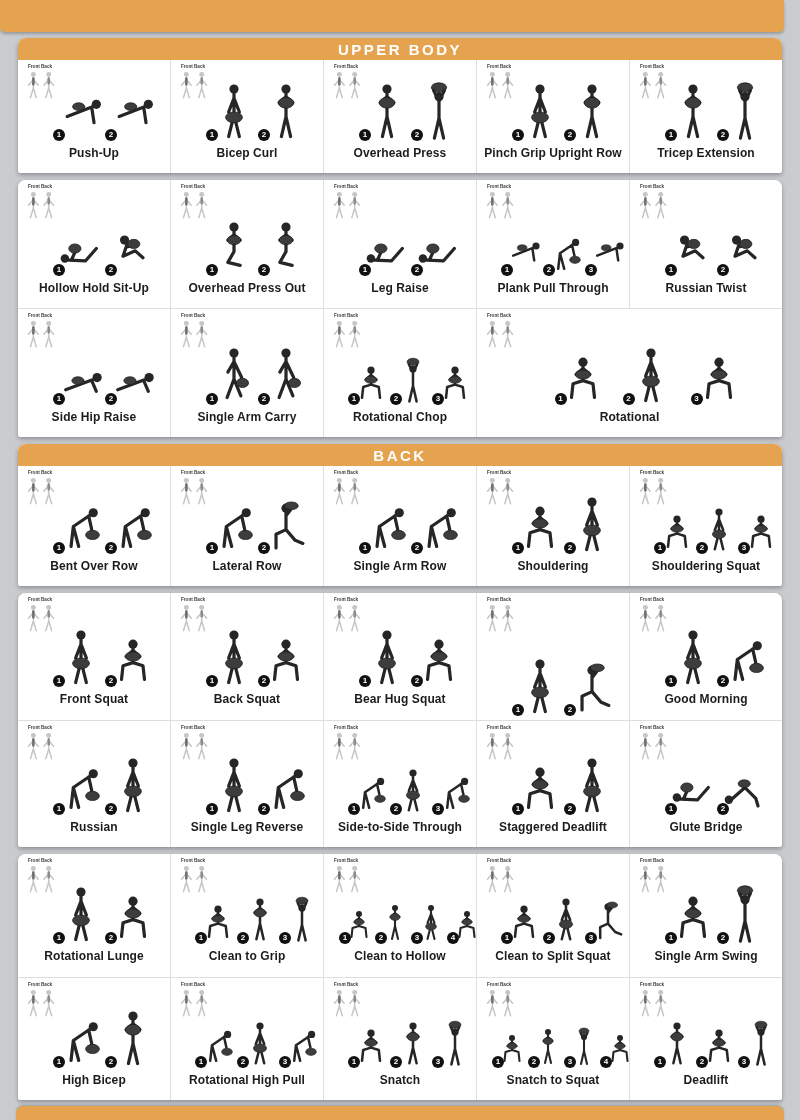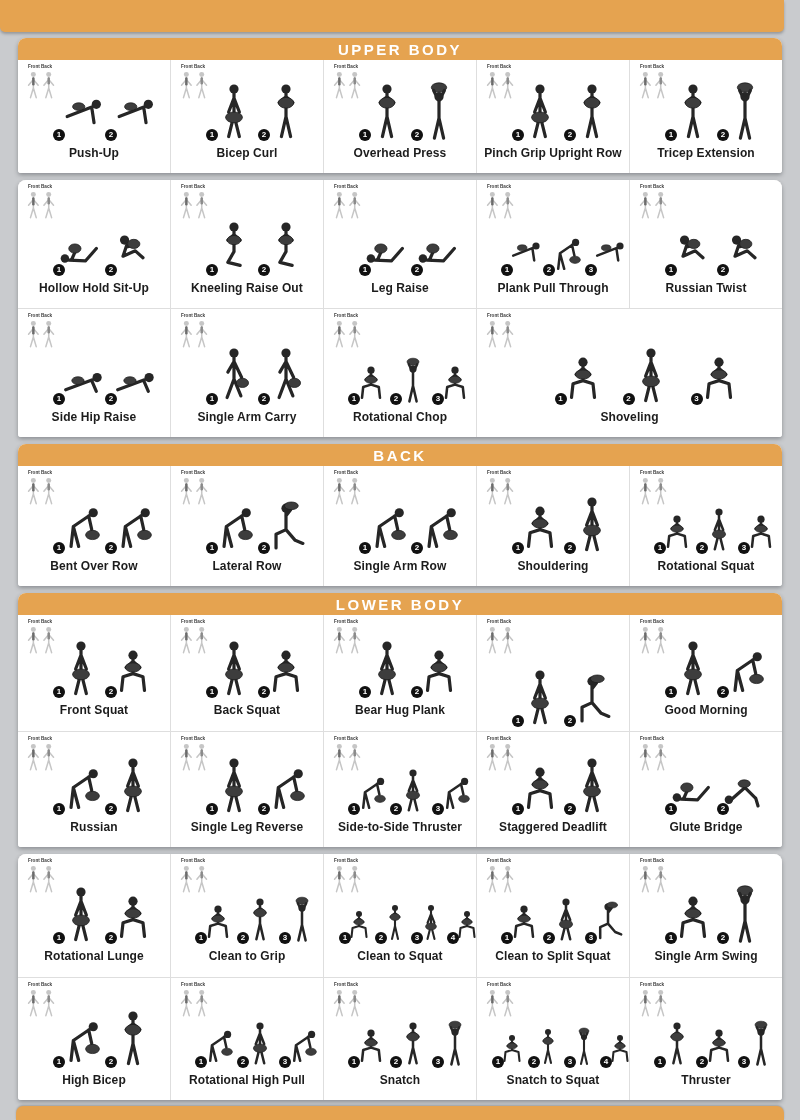--- a/index.html
+++ b/index.html
@@ -313,21 +313,21 @@
                 </svg>
                 <span class="badge">1</span>
               </div>
               <div class="fig">
                 <svg class="pose" viewBox="0 0 60 80">
                   <use href="#pose-kneel"></use>
                 </svg>
                 <span class="badge">2</span>
               </div>
             </div>
-    <div class="exercise-label">Kneeling Raise Out</div>
+    <div class="exercise-label">Overhead Press Out</div>
   </div>
           <div class="cell">
     <svg class="muscle" viewBox="0 0 36 50">
       <text x="4" y="5" font-size="4.6" font-weight="bold" fill="#3a3a3a">Front Back</text>
       <use href="#muscle-sym" y="2" width="36" height="48"></use>
     </svg>
     <div class="figures" data-n="2">
               <div class="fig">
                 <svg class="pose" viewBox="0 0 60 80">
                   <use href="#pose-lie"></use>
@@ -480,21 +480,21 @@
                 </svg>
                 <span class="badge">2</span>
               </div>
               <div class="fig">
                 <svg class="pose" viewBox="0 0 60 80">
                   <use href="#pose-squat"></use>
                 </svg>
                 <span class="badge">3</span>
               </div>
             </div>
-    <div class="exercise-label">Shoveling</div>
+    <div class="exercise-label">Rotational</div>
   </div>
         </div>
       </div>
   </div>
     <div class="section">
     <div class="section-header">
       <span class="section-title">BACK</span>
     </div>
     <div class="rows">
         <div class="row">
@@ -600,247 +600,21 @@
                 </svg>
                 <span class="badge">2</span>
               </div>
               <div class="fig">
                 <svg class="pose" viewBox="0 0 60 80">
                   <use href="#pose-squat"></use>
                 </svg>
                 <span class="badge">3</span>
               </div>
             </div>
-    <div class="exercise-label">Rotational Squat</div>
-  </div>
-        </div>
-      </div>
-  </div>
-    <div class="section">
-    <div class="section-header">
-      <span class="section-title">LOWER BODY</span>
-    </div>
-    <div class="rows">
-        <div class="row">
-          <div class="cell">
-    <svg class="muscle" viewBox="0 0 36 50">
-      <text x="4" y="5" font-size="4.6" font-weight="bold" fill="#3a3a3a">Front Back</text>
-      <use href="#muscle-sym" y="2" width="36" height="48"></use>
-    </svg>
-    <div class="figures" data-n="2">
-              <div class="fig">
-                <svg class="pose" viewBox="0 0 60 80">
-                  <use href="#pose-stand"></use>
-                </svg>
-                <span class="badge">1</span>
-              </div>
-              <div class="fig">
-                <svg class="pose" viewBox="0 0 60 80">
-                  <use href="#pose-squat"></use>
-                </svg>
-                <span class="badge">2</span>
-              </div>
-            </div>
-    <div class="exercise-label">Front Squat</div>
-  </div>
-          <div class="cell">
-    <svg class="muscle" viewBox="0 0 36 50">
-      <text x="4" y="5" font-size="4.6" font-weight="bold" fill="#3a3a3a">Front Back</text>
-      <use href="#muscle-sym" y="2" width="36" height="48"></use>
-    </svg>
-    <div class="figures" data-n="2">
-              <div class="fig">
-                <svg class="pose" viewBox="0 0 60 80">
-                  <use href="#pose-stand"></use>
-                </svg>
-                <span class="badge">1</span>
-              </div>
-              <div class="fig">
-                <svg class="pose" viewBox="0 0 60 80">
-                  <use href="#pose-squat"></use>
-                </svg>
-                <span class="badge">2</span>
-              </div>
-            </div>
-    <div class="exercise-label">Back Squat</div>
-  </div>
-          <div class="cell">
-    <svg class="muscle" viewBox="0 0 36 50">
-      <text x="4" y="5" font-size="4.6" font-weight="bold" fill="#3a3a3a">Front Back</text>
-      <use href="#muscle-sym" y="2" width="36" height="48"></use>
-    </svg>
-    <div class="figures" data-n="2">
-              <div class="fig">
-                <svg class="pose" viewBox="0 0 60 80">
-                  <use href="#pose-stand"></use>
-                </svg>
-                <span class="badge">1</span>
-              </div>
-              <div class="fig">
-                <svg class="pose" viewBox="0 0 60 80">
-                  <use href="#pose-squat"></use>
-                </svg>
-                <span class="badge">2</span>
-              </div>
-            </div>
-    <div class="exercise-label">Bear Hug Plank</div>
-  </div>
-          <div class="cell">
-    <svg class="muscle" viewBox="0 0 36 50">
-      <text x="4" y="5" font-size="4.6" font-weight="bold" fill="#3a3a3a">Front Back</text>
-      <use href="#muscle-sym" y="2" width="36" height="48"></use>
-    </svg>
-    <div class="figures" data-n="2">
-              <div class="fig">
-                <svg class="pose" viewBox="0 0 60 80">
-                  <use href="#pose-stand"></use>
-                </svg>
-                <span class="badge">1</span>
-              </div>
-              <div class="fig">
-                <svg class="pose" viewBox="0 0 60 80">
-                  <use href="#pose-lunge"></use>
-                </svg>
-                <span class="badge">2</span>
-              </div>
-            </div>
-  </div>
-          <div class="cell">
-    <svg class="muscle" viewBox="0 0 36 50">
-      <text x="4" y="5" font-size="4.6" font-weight="bold" fill="#3a3a3a">Front Back</text>
-      <use href="#muscle-sym" y="2" width="36" height="48"></use>
-    </svg>
-    <div class="figures" data-n="2">
-              <div class="fig">
-                <svg class="pose" viewBox="0 0 60 80">
-                  <use href="#pose-stand"></use>
-                </svg>
-                <span class="badge">1</span>
-              </div>
-              <div class="fig">
-                <svg class="pose" viewBox="0 0 60 80">
-                  <use href="#pose-bent"></use>
-                </svg>
-                <span class="badge">2</span>
-              </div>
-            </div>
-    <div class="exercise-label">Good Morning</div>
-  </div>
-        </div>
-        <div class="row">
-          <div class="cell">
-    <svg class="muscle" viewBox="0 0 36 50">
-      <text x="4" y="5" font-size="4.6" font-weight="bold" fill="#3a3a3a">Front Back</text>
-      <use href="#muscle-sym" y="2" width="36" height="48"></use>
-    </svg>
-    <div class="figures" data-n="2">
-              <div class="fig">
-                <svg class="pose" viewBox="0 0 60 80">
-                  <use href="#pose-bent"></use>
-                </svg>
-                <span class="badge">1</span>
-              </div>
-              <div class="fig">
-                <svg class="pose" viewBox="0 0 60 80">
-                  <use href="#pose-stand"></use>
-                </svg>
-                <span class="badge">2</span>
-              </div>
-            </div>
-    <div class="exercise-label">Russian</div>
-  </div>
-          <div class="cell">
-    <svg class="muscle" viewBox="0 0 36 50">
-      <text x="4" y="5" font-size="4.6" font-weight="bold" fill="#3a3a3a">Front Back</text>
-      <use href="#muscle-sym" y="2" width="36" height="48"></use>
-    </svg>
-    <div class="figures" data-n="2">
-              <div class="fig">
-                <svg class="pose" viewBox="0 0 60 80">
-                  <use href="#pose-stand"></use>
-                </svg>
-                <span class="badge">1</span>
-              </div>
-              <div class="fig">
-                <svg class="pose" viewBox="0 0 60 80">
-                  <use href="#pose-bent"></use>
-                </svg>
-                <span class="badge">2</span>
-              </div>
-            </div>
-    <div class="exercise-label">Single Leg Reverse</div>
-  </div>
-          <div class="cell">
-    <svg class="muscle" viewBox="0 0 36 50">
-      <text x="4" y="5" font-size="4.6" font-weight="bold" fill="#3a3a3a">Front Back</text>
-      <use href="#muscle-sym" y="2" width="36" height="48"></use>
-    </svg>
-    <div class="figures" data-n="3">
-              <div class="fig">
-                <svg class="pose" viewBox="0 0 60 80">
-                  <use href="#pose-bent"></use>
-                </svg>
-                <span class="badge">1</span>
-              </div>
-              <div class="fig">
-                <svg class="pose" viewBox="0 0 60 80">
-                  <use href="#pose-stand"></use>
-                </svg>
-                <span class="badge">2</span>
-              </div>
-              <div class="fig">
-                <svg class="pose" viewBox="0 0 60 80">
-                  <use href="#pose-bent"></use>
-                </svg>
-                <span class="badge">3</span>
-              </div>
-            </div>
-    <div class="exercise-label">Side-to-Side Thruster</div>
-  </div>
-          <div class="cell">
-    <svg class="muscle" viewBox="0 0 36 50">
-      <text x="4" y="5" font-size="4.6" font-weight="bold" fill="#3a3a3a">Front Back</text>
-      <use href="#muscle-sym" y="2" width="36" height="48"></use>
-    </svg>
-    <div class="figures" data-n="2">
-              <div class="fig">
-                <svg class="pose" viewBox="0 0 60 80">
-                  <use href="#pose-squat"></use>
-                </svg>
-                <span class="badge">1</span>
-              </div>
-              <div class="fig">
-                <svg class="pose" viewBox="0 0 60 80">
-                  <use href="#pose-stand"></use>
-                </svg>
-                <span class="badge">2</span>
-              </div>
-            </div>
-    <div class="exercise-label">Staggered Deadlift</div>
-  </div>
-          <div class="cell">
-    <svg class="muscle" viewBox="0 0 36 50">
-      <text x="4" y="5" font-size="4.6" font-weight="bold" fill="#3a3a3a">Front Back</text>
-      <use href="#muscle-sym" y="2" width="36" height="48"></use>
-    </svg>
-    <div class="figures" data-n="2">
-              <div class="fig">
-                <svg class="pose" viewBox="0 0 60 80">
-                  <use href="#pose-lie"></use>
-                </svg>
-                <span class="badge">1</span>
-              </div>
-              <div class="fig">
-                <svg class="pose" viewBox="0 0 60 80">
-                  <use href="#pose-bridge"></use>
-                </svg>
-                <span class="badge">2</span>
-              </div>
-            </div>
-    <div class="exercise-label">Glute Bridge</div>
+    <div class="exercise-label">Shouldering Squat</div>
   </div>
         </div>
       </div>
   </div>
     <div class="section">
     <div class="rows">
         <div class="row">
           <div class="cell">
     <svg class="muscle" viewBox="0 0 36 50">
       <text x="4" y="5" font-size="4.6" font-weight="bold" fill="#3a3a3a">Front Back</text>
@@ -853,150 +627,373 @@
                 </svg>
                 <span class="badge">1</span>
               </div>
               <div class="fig">
                 <svg class="pose" viewBox="0 0 60 80">
                   <use href="#pose-squat"></use>
                 </svg>
                 <span class="badge">2</span>
               </div>
             </div>
-    <div class="exercise-label">Rotational Lunge</div>
-  </div>
-          <div class="cell">
-    <svg class="muscle" viewBox="0 0 36 50">
-      <text x="4" y="5" font-size="4.6" font-weight="bold" fill="#3a3a3a">Front Back</text>
-      <use href="#muscle-sym" y="2" width="36" height="48"></use>
-    </svg>
-    <div class="figures" data-n="3">
-              <div class="fig">
-                <svg class="pose" viewBox="0 0 60 80">
-                  <use href="#pose-squat"></use>
-                </svg>
-                <span class="badge">1</span>
-              </div>
-              <div class="fig">
-                <svg class="pose" viewBox="0 0 60 80">
-                  <use href="#pose-curl"></use>
-                </svg>
-                <span class="badge">2</span>
-              </div>
-              <div class="fig">
-                <svg class="pose" viewBox="0 0 60 80">
-                  <use href="#pose-overhead"></use>
-                </svg>
-                <span class="badge">3</span>
-              </div>
-            </div>
-    <div class="exercise-label">Clean to Grip</div>
-  </div>
-          <div class="cell">
-    <svg class="muscle" viewBox="0 0 36 50">
-      <text x="4" y="5" font-size="4.6" font-weight="bold" fill="#3a3a3a">Front Back</text>
-      <use href="#muscle-sym" y="2" width="36" height="48"></use>
-    </svg>
-    <div class="figures" data-n="4">
-              <div class="fig">
-                <svg class="pose" viewBox="0 0 60 80">
-                  <use href="#pose-squat"></use>
-                </svg>
-                <span class="badge">1</span>
-              </div>
-              <div class="fig">
-                <svg class="pose" viewBox="0 0 60 80">
-                  <use href="#pose-curl"></use>
-                </svg>
-                <span class="badge">2</span>
-              </div>
-              <div class="fig">
-                <svg class="pose" viewBox="0 0 60 80">
-                  <use href="#pose-stand"></use>
-                </svg>
-                <span class="badge">3</span>
-              </div>
-              <div class="fig">
-                <svg class="pose" viewBox="0 0 60 80">
-                  <use href="#pose-squat"></use>
-                </svg>
-                <span class="badge">4</span>
-              </div>
-            </div>
-    <div class="exercise-label">Clean to Squat</div>
-  </div>
-          <div class="cell">
-    <svg class="muscle" viewBox="0 0 36 50">
-      <text x="4" y="5" font-size="4.6" font-weight="bold" fill="#3a3a3a">Front Back</text>
-      <use href="#muscle-sym" y="2" width="36" height="48"></use>
-    </svg>
-    <div class="figures" data-n="3">
-              <div class="fig">
-                <svg class="pose" viewBox="0 0 60 80">
-                  <use href="#pose-squat"></use>
-                </svg>
-                <span class="badge">1</span>
-              </div>
-              <div class="fig">
-                <svg class="pose" viewBox="0 0 60 80">
-                  <use href="#pose-stand"></use>
-                </svg>
-                <span class="badge">2</span>
+    <div class="exercise-label">Front Squat</div>
+  </div>
+          <div class="cell">
+    <svg class="muscle" viewBox="0 0 36 50">
+      <text x="4" y="5" font-size="4.6" font-weight="bold" fill="#3a3a3a">Front Back</text>
+      <use href="#muscle-sym" y="2" width="36" height="48"></use>
+    </svg>
+    <div class="figures" data-n="2">
+              <div class="fig">
+                <svg class="pose" viewBox="0 0 60 80">
+                  <use href="#pose-stand"></use>
+                </svg>
+                <span class="badge">1</span>
+              </div>
+              <div class="fig">
+                <svg class="pose" viewBox="0 0 60 80">
+                  <use href="#pose-squat"></use>
+                </svg>
+                <span class="badge">2</span>
+              </div>
+            </div>
+    <div class="exercise-label">Back Squat</div>
+  </div>
+          <div class="cell">
+    <svg class="muscle" viewBox="0 0 36 50">
+      <text x="4" y="5" font-size="4.6" font-weight="bold" fill="#3a3a3a">Front Back</text>
+      <use href="#muscle-sym" y="2" width="36" height="48"></use>
+    </svg>
+    <div class="figures" data-n="2">
+              <div class="fig">
+                <svg class="pose" viewBox="0 0 60 80">
+                  <use href="#pose-stand"></use>
+                </svg>
+                <span class="badge">1</span>
+              </div>
+              <div class="fig">
+                <svg class="pose" viewBox="0 0 60 80">
+                  <use href="#pose-squat"></use>
+                </svg>
+                <span class="badge">2</span>
+              </div>
+            </div>
+    <div class="exercise-label">Bear Hug Squat</div>
+  </div>
+          <div class="cell">
+    <svg class="muscle" viewBox="0 0 36 50">
+      <text x="4" y="5" font-size="4.6" font-weight="bold" fill="#3a3a3a">Front Back</text>
+      <use href="#muscle-sym" y="2" width="36" height="48"></use>
+    </svg>
+    <div class="figures" data-n="2">
+              <div class="fig">
+                <svg class="pose" viewBox="0 0 60 80">
+                  <use href="#pose-stand"></use>
+                </svg>
+                <span class="badge">1</span>
               </div>
               <div class="fig">
                 <svg class="pose" viewBox="0 0 60 80">
                   <use href="#pose-lunge"></use>
                 </svg>
-                <span class="badge">3</span>
-              </div>
-            </div>
-    <div class="exercise-label">Clean to Split Squat</div>
-  </div>
-          <div class="cell">
-    <svg class="muscle" viewBox="0 0 36 50">
-      <text x="4" y="5" font-size="4.6" font-weight="bold" fill="#3a3a3a">Front Back</text>
-      <use href="#muscle-sym" y="2" width="36" height="48"></use>
-    </svg>
-    <div class="figures" data-n="2">
-              <div class="fig">
-                <svg class="pose" viewBox="0 0 60 80">
-                  <use href="#pose-squat"></use>
-                </svg>
-                <span class="badge">1</span>
-              </div>
-              <div class="fig">
-                <svg class="pose" viewBox="0 0 60 80">
-                  <use href="#pose-overhead"></use>
-                </svg>
-                <span class="badge">2</span>
-              </div>
-            </div>
-    <div class="exercise-label">Single Arm Swing</div>
+                <span class="badge">2</span>
+              </div>
+            </div>
+  </div>
+          <div class="cell">
+    <svg class="muscle" viewBox="0 0 36 50">
+      <text x="4" y="5" font-size="4.6" font-weight="bold" fill="#3a3a3a">Front Back</text>
+      <use href="#muscle-sym" y="2" width="36" height="48"></use>
+    </svg>
+    <div class="figures" data-n="2">
+              <div class="fig">
+                <svg class="pose" viewBox="0 0 60 80">
+                  <use href="#pose-stand"></use>
+                </svg>
+                <span class="badge">1</span>
+              </div>
+              <div class="fig">
+                <svg class="pose" viewBox="0 0 60 80">
+                  <use href="#pose-bent"></use>
+                </svg>
+                <span class="badge">2</span>
+              </div>
+            </div>
+    <div class="exercise-label">Good Morning</div>
   </div>
         </div>
         <div class="row">
           <div class="cell">
     <svg class="muscle" viewBox="0 0 36 50">
       <text x="4" y="5" font-size="4.6" font-weight="bold" fill="#3a3a3a">Front Back</text>
       <use href="#muscle-sym" y="2" width="36" height="48"></use>
     </svg>
     <div class="figures" data-n="2">
               <div class="fig">
                 <svg class="pose" viewBox="0 0 60 80">
                   <use href="#pose-bent"></use>
                 </svg>
                 <span class="badge">1</span>
               </div>
               <div class="fig">
                 <svg class="pose" viewBox="0 0 60 80">
+                  <use href="#pose-stand"></use>
+                </svg>
+                <span class="badge">2</span>
+              </div>
+            </div>
+    <div class="exercise-label">Russian</div>
+  </div>
+          <div class="cell">
+    <svg class="muscle" viewBox="0 0 36 50">
+      <text x="4" y="5" font-size="4.6" font-weight="bold" fill="#3a3a3a">Front Back</text>
+      <use href="#muscle-sym" y="2" width="36" height="48"></use>
+    </svg>
+    <div class="figures" data-n="2">
+              <div class="fig">
+                <svg class="pose" viewBox="0 0 60 80">
+                  <use href="#pose-stand"></use>
+                </svg>
+                <span class="badge">1</span>
+              </div>
+              <div class="fig">
+                <svg class="pose" viewBox="0 0 60 80">
+                  <use href="#pose-bent"></use>
+                </svg>
+                <span class="badge">2</span>
+              </div>
+            </div>
+    <div class="exercise-label">Single Leg Reverse</div>
+  </div>
+          <div class="cell">
+    <svg class="muscle" viewBox="0 0 36 50">
+      <text x="4" y="5" font-size="4.6" font-weight="bold" fill="#3a3a3a">Front Back</text>
+      <use href="#muscle-sym" y="2" width="36" height="48"></use>
+    </svg>
+    <div class="figures" data-n="3">
+              <div class="fig">
+                <svg class="pose" viewBox="0 0 60 80">
+                  <use href="#pose-bent"></use>
+                </svg>
+                <span class="badge">1</span>
+              </div>
+              <div class="fig">
+                <svg class="pose" viewBox="0 0 60 80">
+                  <use href="#pose-stand"></use>
+                </svg>
+                <span class="badge">2</span>
+              </div>
+              <div class="fig">
+                <svg class="pose" viewBox="0 0 60 80">
+                  <use href="#pose-bent"></use>
+                </svg>
+                <span class="badge">3</span>
+              </div>
+            </div>
+    <div class="exercise-label">Side-to-Side Through</div>
+  </div>
+          <div class="cell">
+    <svg class="muscle" viewBox="0 0 36 50">
+      <text x="4" y="5" font-size="4.6" font-weight="bold" fill="#3a3a3a">Front Back</text>
+      <use href="#muscle-sym" y="2" width="36" height="48"></use>
+    </svg>
+    <div class="figures" data-n="2">
+              <div class="fig">
+                <svg class="pose" viewBox="0 0 60 80">
+                  <use href="#pose-squat"></use>
+                </svg>
+                <span class="badge">1</span>
+              </div>
+              <div class="fig">
+                <svg class="pose" viewBox="0 0 60 80">
+                  <use href="#pose-stand"></use>
+                </svg>
+                <span class="badge">2</span>
+              </div>
+            </div>
+    <div class="exercise-label">Staggered Deadlift</div>
+  </div>
+          <div class="cell">
+    <svg class="muscle" viewBox="0 0 36 50">
+      <text x="4" y="5" font-size="4.6" font-weight="bold" fill="#3a3a3a">Front Back</text>
+      <use href="#muscle-sym" y="2" width="36" height="48"></use>
+    </svg>
+    <div class="figures" data-n="2">
+              <div class="fig">
+                <svg class="pose" viewBox="0 0 60 80">
+                  <use href="#pose-lie"></use>
+                </svg>
+                <span class="badge">1</span>
+              </div>
+              <div class="fig">
+                <svg class="pose" viewBox="0 0 60 80">
+                  <use href="#pose-bridge"></use>
+                </svg>
+                <span class="badge">2</span>
+              </div>
+            </div>
+    <div class="exercise-label">Glute Bridge</div>
+  </div>
+        </div>
+      </div>
+  </div>
+    <div class="section">
+    <div class="rows">
+        <div class="row">
+          <div class="cell">
+    <svg class="muscle" viewBox="0 0 36 50">
+      <text x="4" y="5" font-size="4.6" font-weight="bold" fill="#3a3a3a">Front Back</text>
+      <use href="#muscle-sym" y="2" width="36" height="48"></use>
+    </svg>
+    <div class="figures" data-n="2">
+              <div class="fig">
+                <svg class="pose" viewBox="0 0 60 80">
+                  <use href="#pose-stand"></use>
+                </svg>
+                <span class="badge">1</span>
+              </div>
+              <div class="fig">
+                <svg class="pose" viewBox="0 0 60 80">
+                  <use href="#pose-squat"></use>
+                </svg>
+                <span class="badge">2</span>
+              </div>
+            </div>
+    <div class="exercise-label">Rotational Lunge</div>
+  </div>
+          <div class="cell">
+    <svg class="muscle" viewBox="0 0 36 50">
+      <text x="4" y="5" font-size="4.6" font-weight="bold" fill="#3a3a3a">Front Back</text>
+      <use href="#muscle-sym" y="2" width="36" height="48"></use>
+    </svg>
+    <div class="figures" data-n="3">
+              <div class="fig">
+                <svg class="pose" viewBox="0 0 60 80">
+                  <use href="#pose-squat"></use>
+                </svg>
+                <span class="badge">1</span>
+              </div>
+              <div class="fig">
+                <svg class="pose" viewBox="0 0 60 80">
                   <use href="#pose-curl"></use>
                 </svg>
                 <span class="badge">2</span>
               </div>
+              <div class="fig">
+                <svg class="pose" viewBox="0 0 60 80">
+                  <use href="#pose-overhead"></use>
+                </svg>
+                <span class="badge">3</span>
+              </div>
+            </div>
+    <div class="exercise-label">Clean to Grip</div>
+  </div>
+          <div class="cell">
+    <svg class="muscle" viewBox="0 0 36 50">
+      <text x="4" y="5" font-size="4.6" font-weight="bold" fill="#3a3a3a">Front Back</text>
+      <use href="#muscle-sym" y="2" width="36" height="48"></use>
+    </svg>
+    <div class="figures" data-n="4">
+              <div class="fig">
+                <svg class="pose" viewBox="0 0 60 80">
+                  <use href="#pose-squat"></use>
+                </svg>
+                <span class="badge">1</span>
+              </div>
+              <div class="fig">
+                <svg class="pose" viewBox="0 0 60 80">
+                  <use href="#pose-curl"></use>
+                </svg>
+                <span class="badge">2</span>
+              </div>
+              <div class="fig">
+                <svg class="pose" viewBox="0 0 60 80">
+                  <use href="#pose-stand"></use>
+                </svg>
+                <span class="badge">3</span>
+              </div>
+              <div class="fig">
+                <svg class="pose" viewBox="0 0 60 80">
+                  <use href="#pose-squat"></use>
+                </svg>
+                <span class="badge">4</span>
+              </div>
+            </div>
+    <div class="exercise-label">Clean to Hollow</div>
+  </div>
+          <div class="cell">
+    <svg class="muscle" viewBox="0 0 36 50">
+      <text x="4" y="5" font-size="4.6" font-weight="bold" fill="#3a3a3a">Front Back</text>
+      <use href="#muscle-sym" y="2" width="36" height="48"></use>
+    </svg>
+    <div class="figures" data-n="3">
+              <div class="fig">
+                <svg class="pose" viewBox="0 0 60 80">
+                  <use href="#pose-squat"></use>
+                </svg>
+                <span class="badge">1</span>
+              </div>
+              <div class="fig">
+                <svg class="pose" viewBox="0 0 60 80">
+                  <use href="#pose-stand"></use>
+                </svg>
+                <span class="badge">2</span>
+              </div>
+              <div class="fig">
+                <svg class="pose" viewBox="0 0 60 80">
+                  <use href="#pose-lunge"></use>
+                </svg>
+                <span class="badge">3</span>
+              </div>
+            </div>
+    <div class="exercise-label">Clean to Split Squat</div>
+  </div>
+          <div class="cell">
+    <svg class="muscle" viewBox="0 0 36 50">
+      <text x="4" y="5" font-size="4.6" font-weight="bold" fill="#3a3a3a">Front Back</text>
+      <use href="#muscle-sym" y="2" width="36" height="48"></use>
+    </svg>
+    <div class="figures" data-n="2">
+              <div class="fig">
+                <svg class="pose" viewBox="0 0 60 80">
+                  <use href="#pose-squat"></use>
+                </svg>
+                <span class="badge">1</span>
+              </div>
+              <div class="fig">
+                <svg class="pose" viewBox="0 0 60 80">
+                  <use href="#pose-overhead"></use>
+                </svg>
+                <span class="badge">2</span>
+              </div>
+            </div>
+    <div class="exercise-label">Single Arm Swing</div>
+  </div>
+        </div>
+        <div class="row">
+          <div class="cell">
+    <svg class="muscle" viewBox="0 0 36 50">
+      <text x="4" y="5" font-size="4.6" font-weight="bold" fill="#3a3a3a">Front Back</text>
+      <use href="#muscle-sym" y="2" width="36" height="48"></use>
+    </svg>
+    <div class="figures" data-n="2">
+              <div class="fig">
+                <svg class="pose" viewBox="0 0 60 80">
+                  <use href="#pose-bent"></use>
+                </svg>
+                <span class="badge">1</span>
+              </div>
+              <div class="fig">
+                <svg class="pose" viewBox="0 0 60 80">
+                  <use href="#pose-curl"></use>
+                </svg>
+                <span class="badge">2</span>
+              </div>
             </div>
     <div class="exercise-label">High Bicep</div>
   </div>
           <div class="cell">
     <svg class="muscle" viewBox="0 0 36 50">
       <text x="4" y="5" font-size="4.6" font-weight="bold" fill="#3a3a3a">Front Back</text>
       <use href="#muscle-sym" y="2" width="36" height="48"></use>
     </svg>
     <div class="figures" data-n="3">
               <div class="fig">
@@ -1098,20 +1095,20 @@
                 </svg>
                 <span class="badge">2</span>
               </div>
               <div class="fig">
                 <svg class="pose" viewBox="0 0 60 80">
                   <use href="#pose-overhead"></use>
                 </svg>
                 <span class="badge">3</span>
               </div>
             </div>
-    <div class="exercise-label">Thruster</div>
+    <div class="exercise-label">Deadlift</div>
   </div>
         </div>
       </div>
   </div>
   </div>
 
 <div class="bottom-strip"></div>
 
 </body></html>

